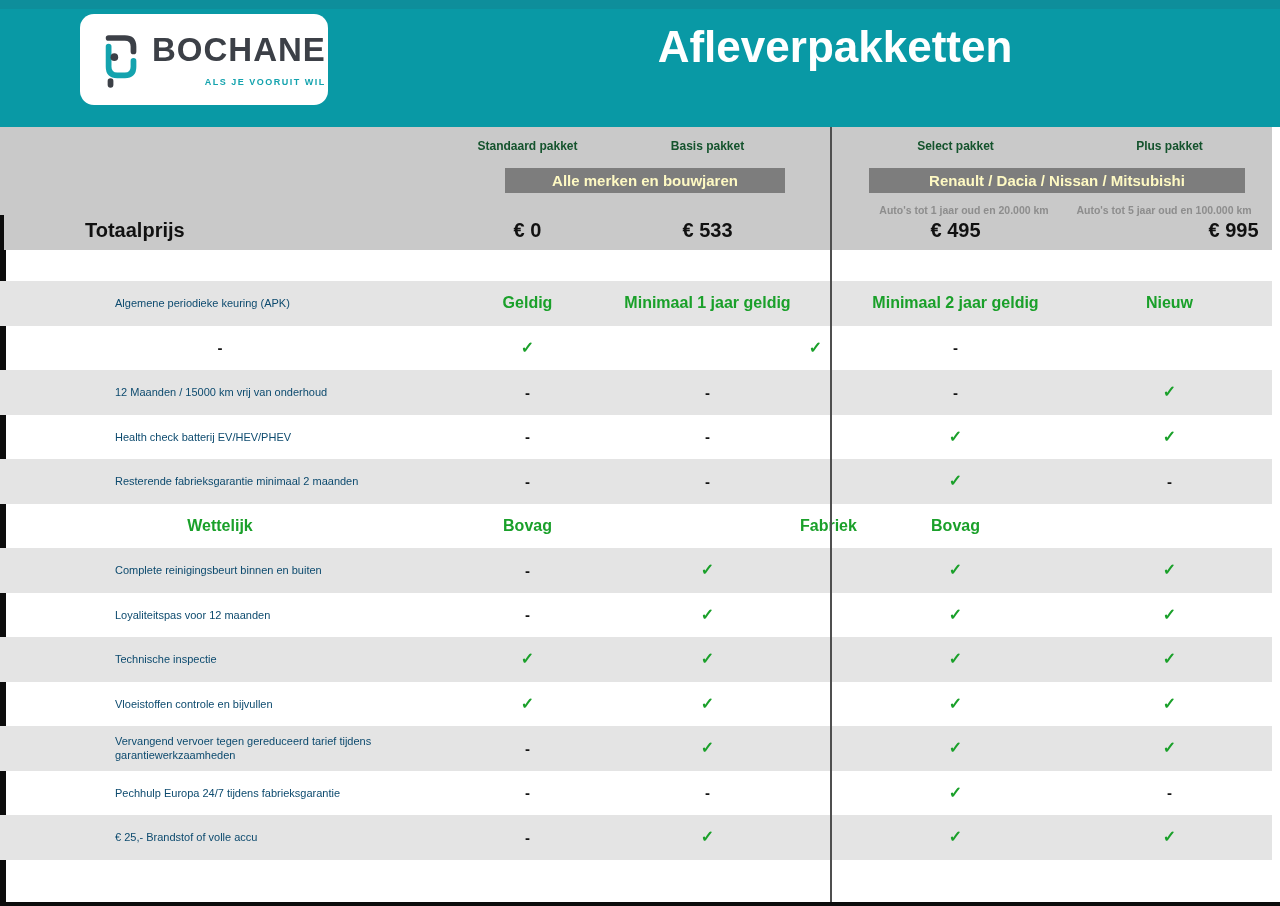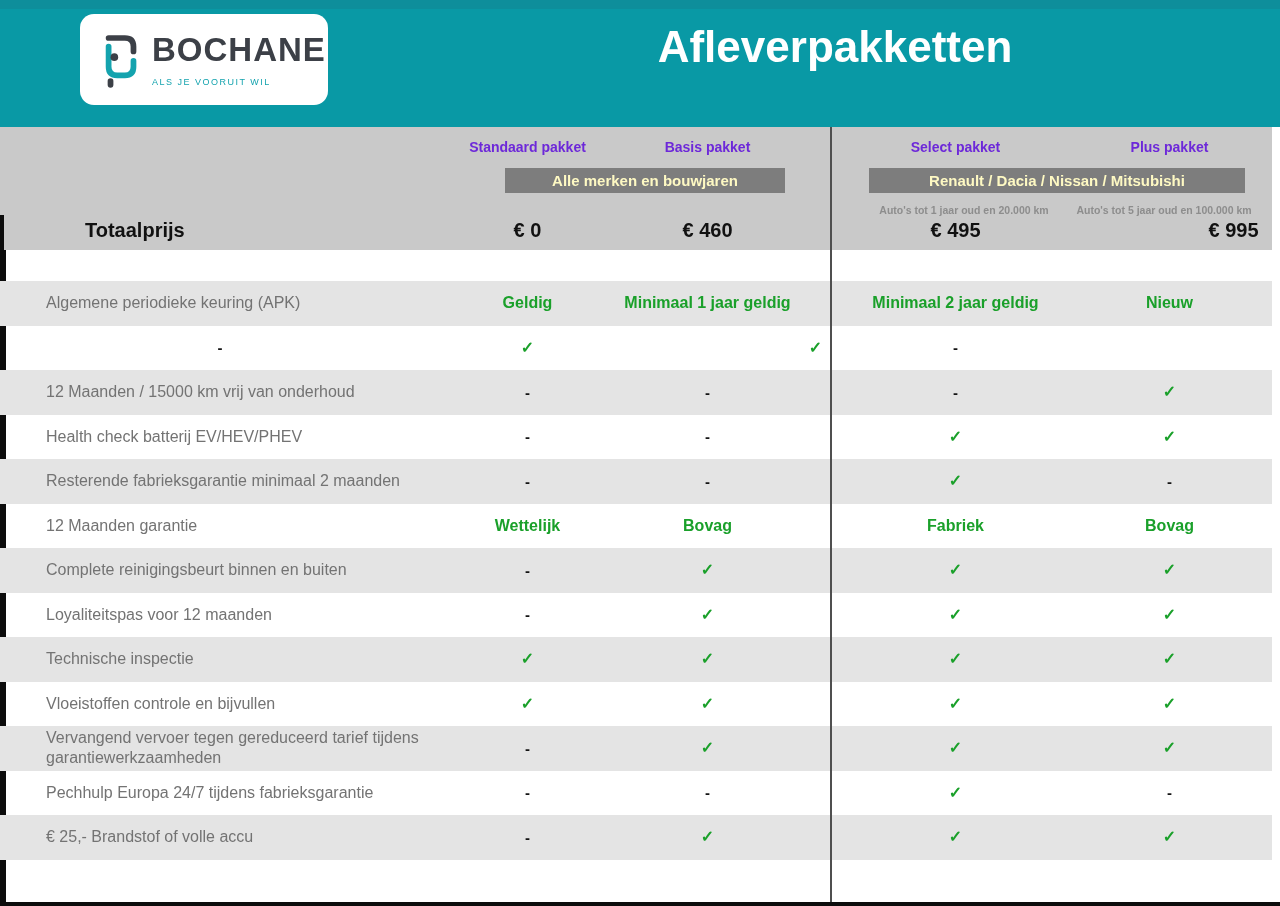--- a/index.html
+++ b/index.html
@@ -8,29 +8,29 @@
 
   
   .topbar { position:absolute; top:0; left:0; width:1280px; height:127px;
             background:linear-gradient(#0e8e9b 0, #0e8e9b 9px, #0999a5 9px); }
   .logo-card { position:absolute; left:80px; top:14px; width:248px; height:91px;
                background:#fff; border-radius:14px; display:flex; align-items:center;
                padding:0 16px 0 20px; }
   .logo-icon { width:44px; height:60px; flex:0 0 auto; margin-right:8px; }
   .logo-text { flex:1; }
   .logo-name { font-size:33px; font-weight:bold; color:#3c4047; letter-spacing:1px; line-height:1; }
-  .logo-tagline { font-size:9px; font-weight:normal; color:#14a3ae; letter-spacing:1.5px;
-                  margin-top:11px; white-space:nowrap; }
+  .logo-tagline { font-size:9px; font-weight:bold; color:#14a3ae; letter-spacing:1.5px;
+                  text-align:right; margin-top:11px; white-space:nowrap; }
   .title { position:absolute; left:400px; right:10px; top:22px; text-align:center;
            color:#fff; font-size:44px; font-weight:bold; }
 
   
   .band { position:absolute; top:127px; left:0; width:1272px; height:123px; background:#c9c9c9; }
   .band::after { content:""; position:absolute; left:0; bottom:0; width:4px; height:35px; background:#0c0c0c; }
-  .colhead { position:absolute; top:12px; font-size:14px; font-weight:bold; color:#6d28d9; text-align:center; }
+  .colhead { position:absolute; top:12px; font-size:12px; font-weight:bold; color:#14532d; text-align:center; }
   .ch1 { left:440px; width:175px; } .ch2 { left:615px; width:185px; }
   .ch3 { left:831px; width:249px; } .ch4 { left:1080px; width:179px; }
   .badge { position:absolute; top:41px; height:25px; line-height:25px; background:#7d7d7d;
            color:#fef9c3; font-weight:bold; font-size:15px; text-align:center; }
   .b1 { left:505px; width:280px; } .b2 { left:869px; width:376px; }
   .note { position:absolute; top:77px; font-size:10.5px; font-weight:bold; color:#8d8d8d; text-align:center; white-space:nowrap;padding-left:12px; }
   .n1 { left:833px; width:250px; } .n2 { left:1028px; width:260px; }
   .total-label { position:absolute; left:85px; top:92px; font-size:20px; font-weight:bold; color:#111; }
   .price { position:absolute; top:92px; font-size:20px; font-weight:bold; color:#111; text-align:center; }
   .p1 { left:440px; width:175px; } .p2 { left:615px; width:185px; }
@@ -38,21 +38,21 @@
 
   
   .table { position:absolute; top:250px; left:0; width:1272px; }
   .gap-row { position:relative; height:31px; background:#fff; }
   .row { position:relative; display:grid;
          grid-template-columns:440px 175px 185px 31px 249px 179px 13px;
          height:44.5px; align-items:center; } 
   .row.gray { background:#e4e4e4; }
   .row.white { background:#fff; }
   .barred::before { content:""; position:absolute; left:0; top:0; bottom:0; width:6px; background:#0c0c0c; }
-  .cell.label { padding-left:46px; padding-right:12px; font-size:16px; color:#737373; line-height:1.28; }
+  .cell.label { padding-left:115px; padding-right:12px; font-size:11px; color:#0c4a6e; line-height:1.28; }
   .cell.v { text-align:center; font-weight:bold; font-size:15px; line-height:1; }
   .v.mark { color:#1aa02a; font-size:16px; }
   .v.dash { color:#141414; font-size:15px; }
   .bottom-filler { position:relative; height:47.5px; background:#fff; }
 
   .divider { position:absolute; left:830px; top:127px; width:2px; height:779px; background:#4f4f4f; z-index:6; }
   .bottom-border { position:absolute; left:0; bottom:0; width:1280px; height:4px; background:#0c0c0c; z-index:7; }
 </style>
 </head>
 <body>
@@ -79,21 +79,21 @@
     <div class="colhead ch1">Standaard pakket</div>
     <div class="colhead ch2">Basis pakket</div>
     <div class="colhead ch3">Select pakket</div>
     <div class="colhead ch4">Plus pakket</div>
     <div class="badge b1">Alle merken en bouwjaren</div>
     <div class="badge b2">Renault / Dacia / Nissan / Mitsubishi</div>
     <div class="note n1">Auto's tot 1 jaar oud en 20.000 km</div>
     <div class="note n2">Auto's tot 5 jaar oud en 100.000 km</div>
     <div class="total-label">Totaalprijs</div>
     <div class="price p1">€ 0</div>
-    <div class="price p2">€ 460</div>
+    <div class="price p2">€ 533</div>
     <div class="price p3">€ 495</div>
     <div class="price p4">€ 995</div>
   </div>
 
   <div class="table" id="rows">
     <div class="gap-row barred"></div>
 
   <div class="row gray">
     <div class="cell label">Algemene periodieke keuring (APK)</div>
     <div class="cell v mark">Geldig</div>
@@ -137,21 +137,20 @@
     <div class="cell label">Resterende fabrieksgarantie minimaal 2 maanden</div>
     <div class="cell v dash">-</div>
     <div class="cell v dash">-</div>
     <div class="spacer"></div>
     <div class="cell v mark">✓</div>
     <div class="cell v dash">-</div>
     <div class="endspacer"></div>
   </div>
 
   <div class="row white barred">
-    <div class="cell label">12 Maanden  garantie</div>
     <div class="cell v mark">Wettelijk</div>
     <div class="cell v mark">Bovag</div>
     <div class="spacer"></div>
     <div class="cell v mark">Fabriek</div>
     <div class="cell v mark">Bovag</div>
     <div class="endspacer"></div>
   </div>
 
   <div class="row gray">
     <div class="cell label">Complete reinigingsbeurt binnen en buiten</div>

